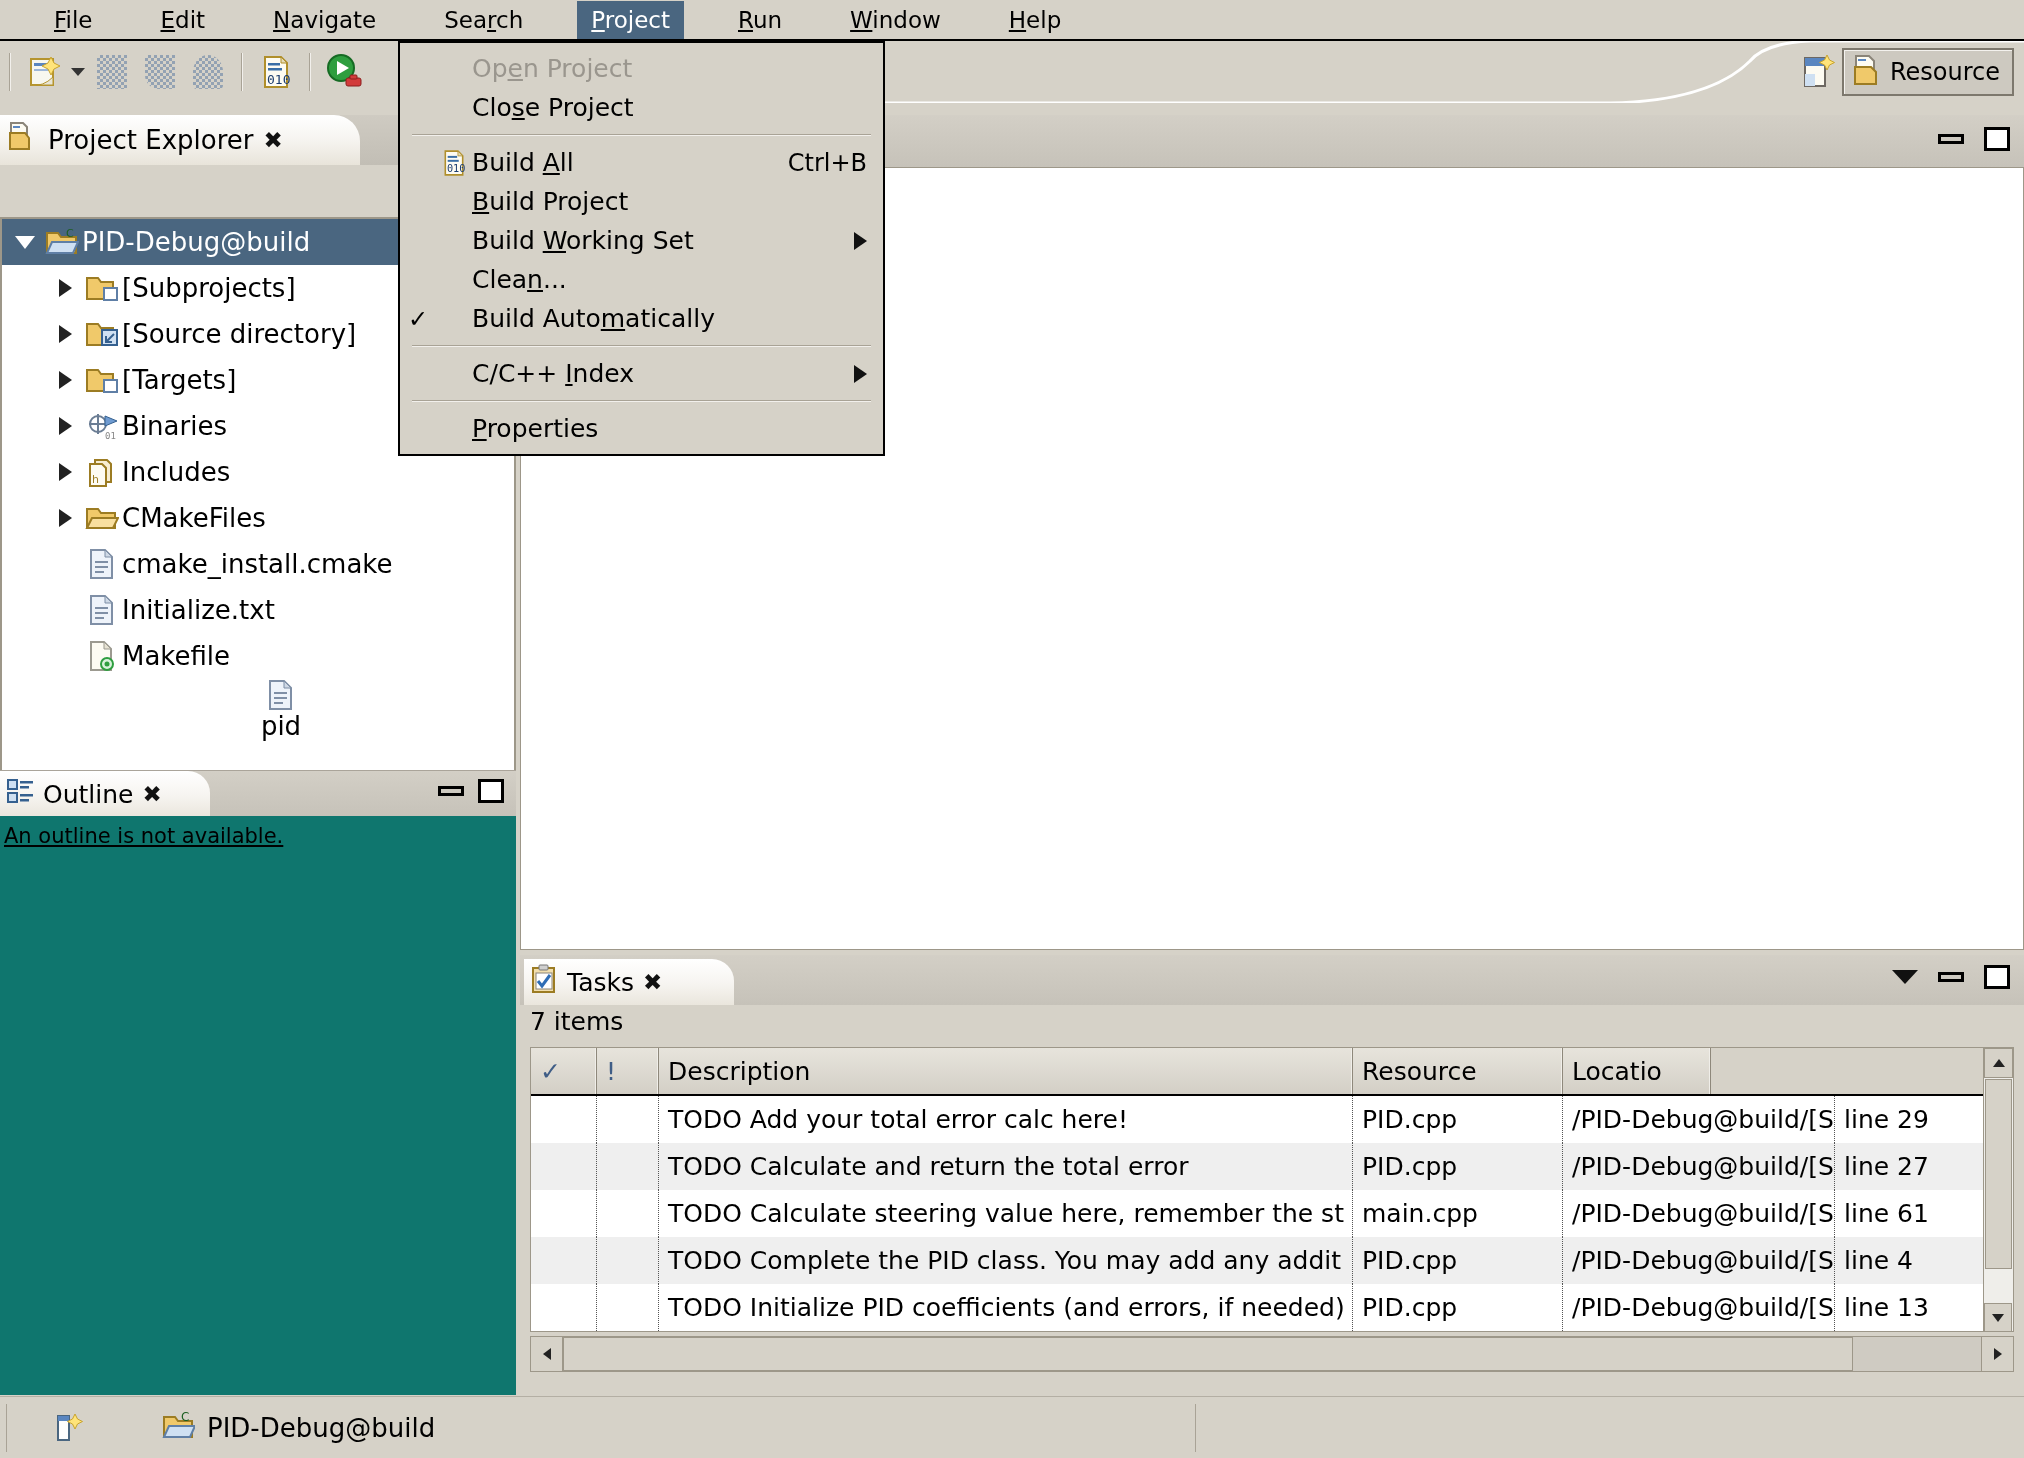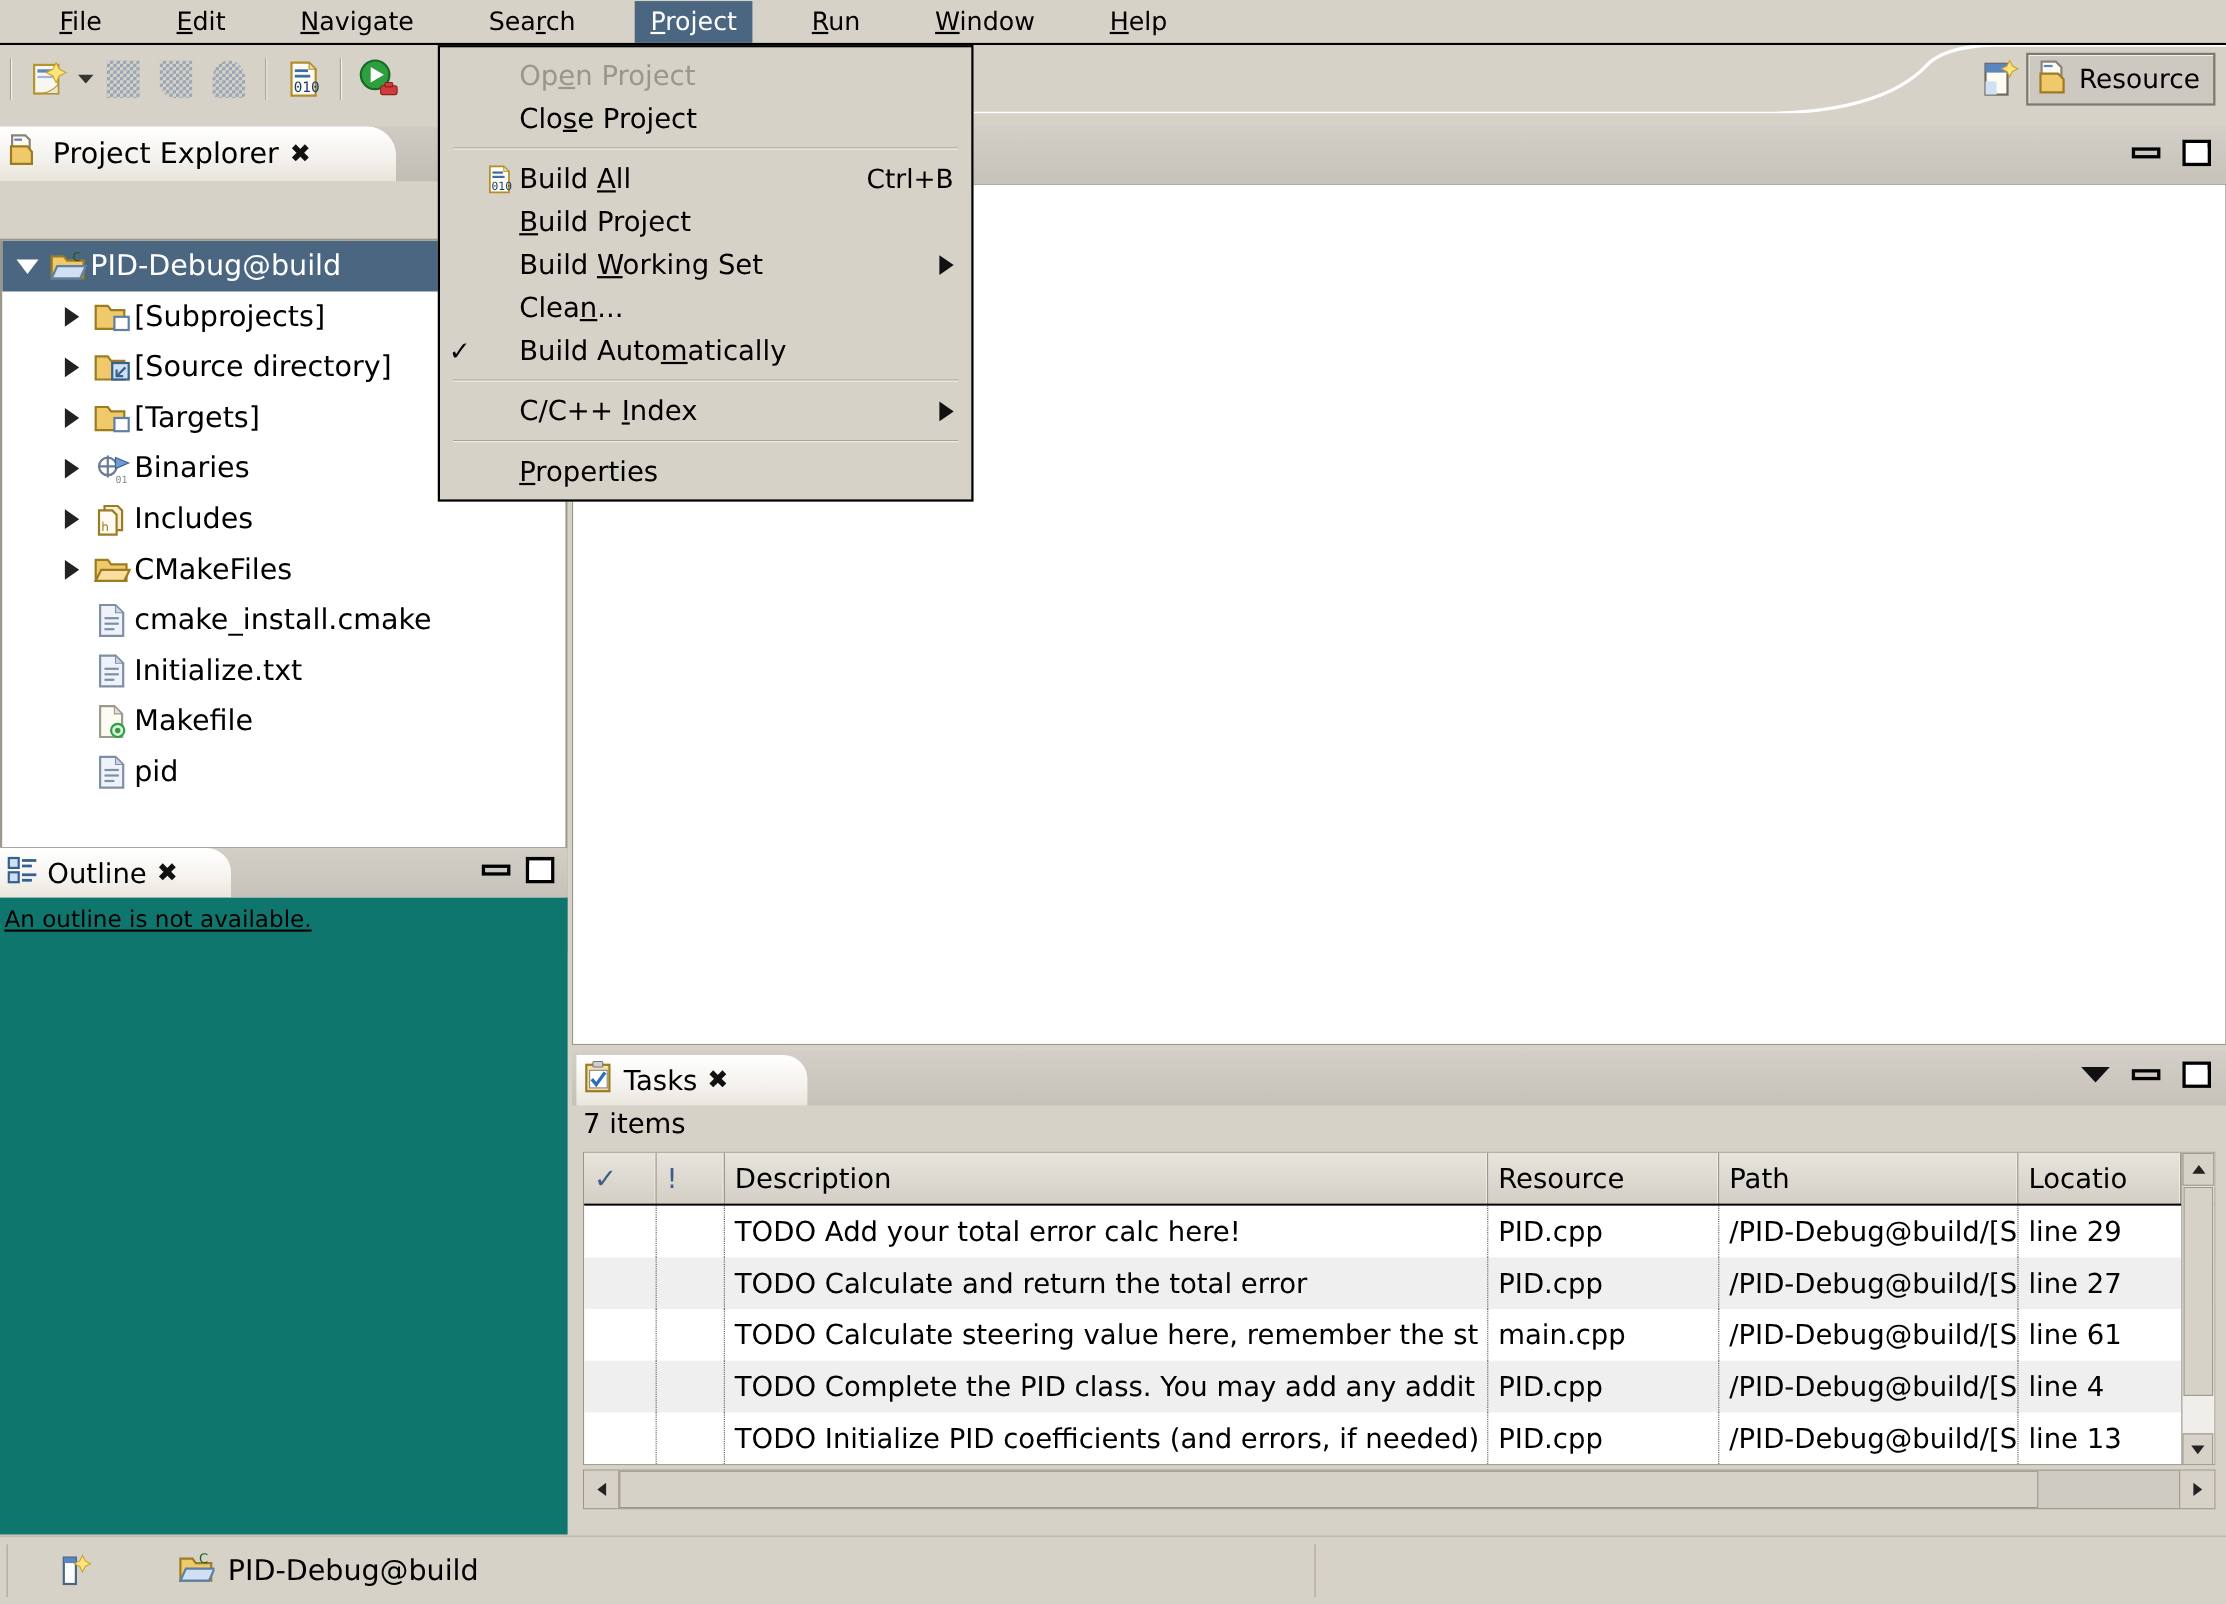--- a/index.html
+++ b/index.html
@@ -429,21 +429,21 @@
         <div class="ic">
           <svg width="30" height="32" viewBox="0 0 30 32">
             <path d="M4 2 h13 l7 7 v21 H4z" fill="#fdfbf2" stroke="#9c9a90" stroke-width="2"></path>
             <path d="M17 2 v7 h7z" fill="#e6e2d2" stroke="#9c9a90"></path>
             <circle cx="20" cy="24" r="6" fill="#d9f2dc" stroke="#2e9e3f" stroke-width="2"></circle>
             <circle cx="20" cy="24" r="2.5" fill="#2e9e3f"></circle>
           </svg>
         </div>
         <div class="tr-label">Makefile</div>
       </div>
-      <div class="tr-row" style="padding-left: 46px;">
+      <div class="tr-row" style="padding-left: 46px; flex-direction: column;">
         <div class="tw"></div>
         <div class="ic">
           <svg width="30" height="32" viewBox="0 0 30 32">
             <path d="M4 2 h14 l7 7 v21 H4z" fill="#eef3fa" stroke="#7f8fa6" stroke-width="2"></path>
             <path d="M18 2 v7 h7z" fill="#cfd9e6" stroke="#7f8fa6"></path>
             <rect x="8" y="13" width="13" height="2" fill="#7f8fa6"></rect>
             <rect x="8" y="18" width="13" height="2" fill="#7f8fa6"></rect>
             <rect x="8" y="23" width="9" height="2" fill="#7f8fa6"></rect>
           </svg>
         </div>
@@ -514,23 +514,20 @@
         </div>
         <div class="th" style="width: 62px;">
           <span style="color: rgb(63, 93, 134);">!</span>
         </div>
         <div class="th" style="width: 694px;">
           <span>Description</span>
         </div>
         <div class="th" style="width: 210px;">
           <span>Resource</span>
         </div>
-        <div class="th" style="width: 272px;">
-          <span>Path</span>
-        </div>
         <div class="th" style="width: 148px;">
           <span>Locatio</span>
         </div>
       </div>
     <div id="tasks-body">
         <div class="td-row">
           <div class="td" style="width: 66px;"></div>
           <div class="td" style="width: 62px;"></div>
           <div class="td" style="width: 694px;">TODO Add your total error calc here!</div>
           <div class="td" style="width: 210px;">PID.cpp</div>

